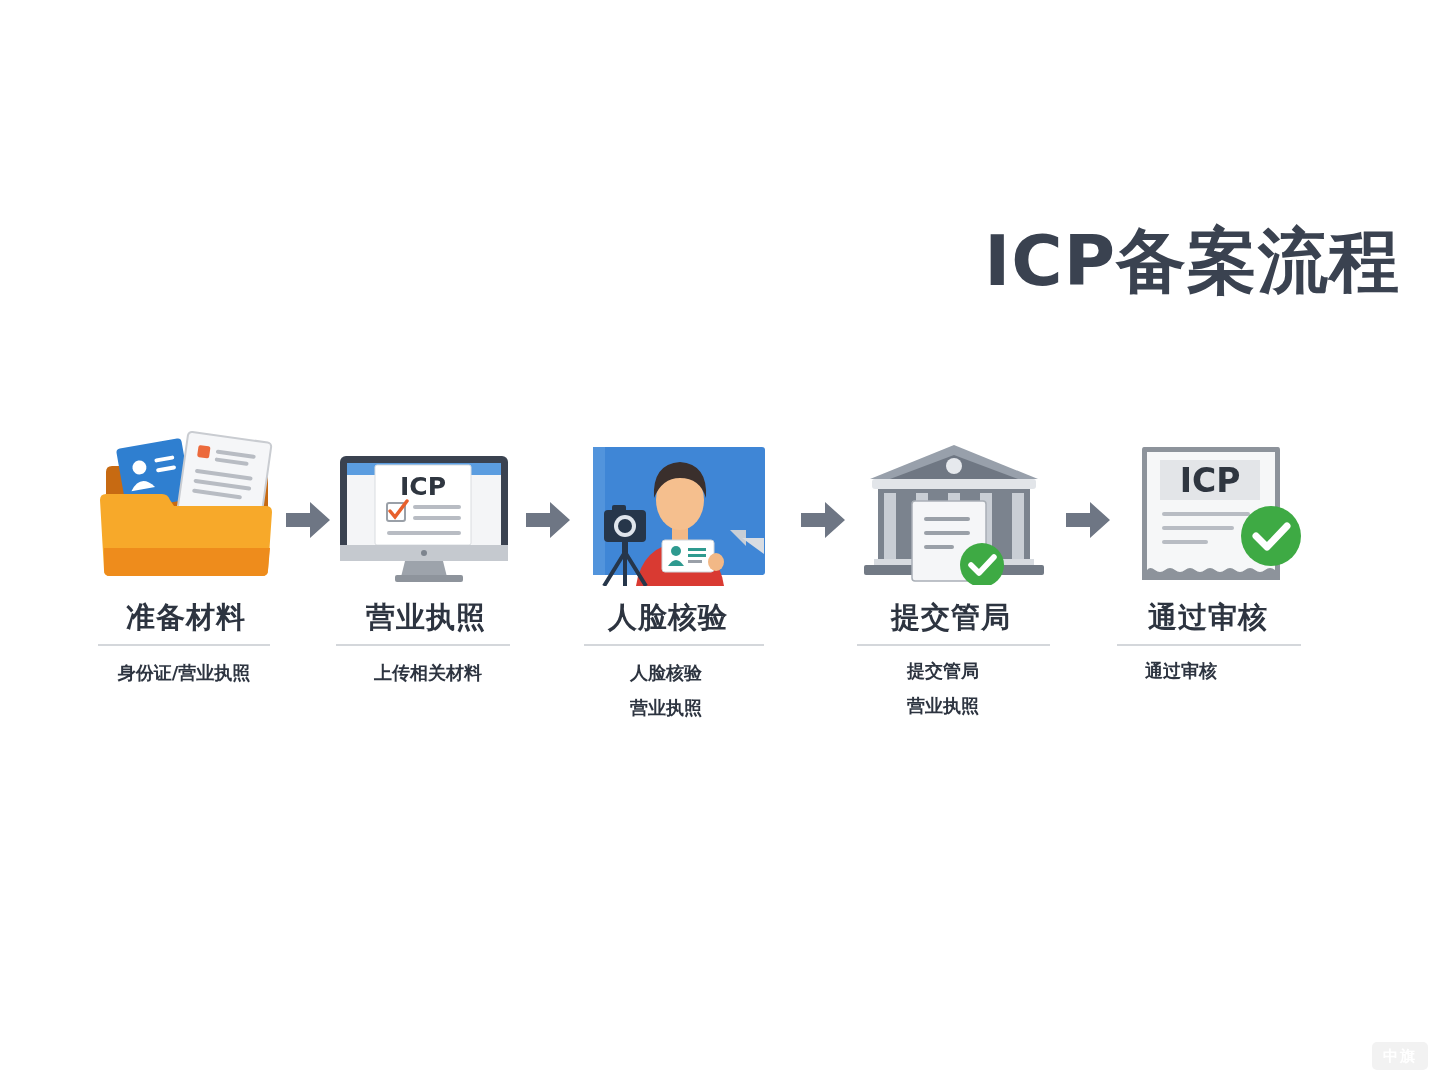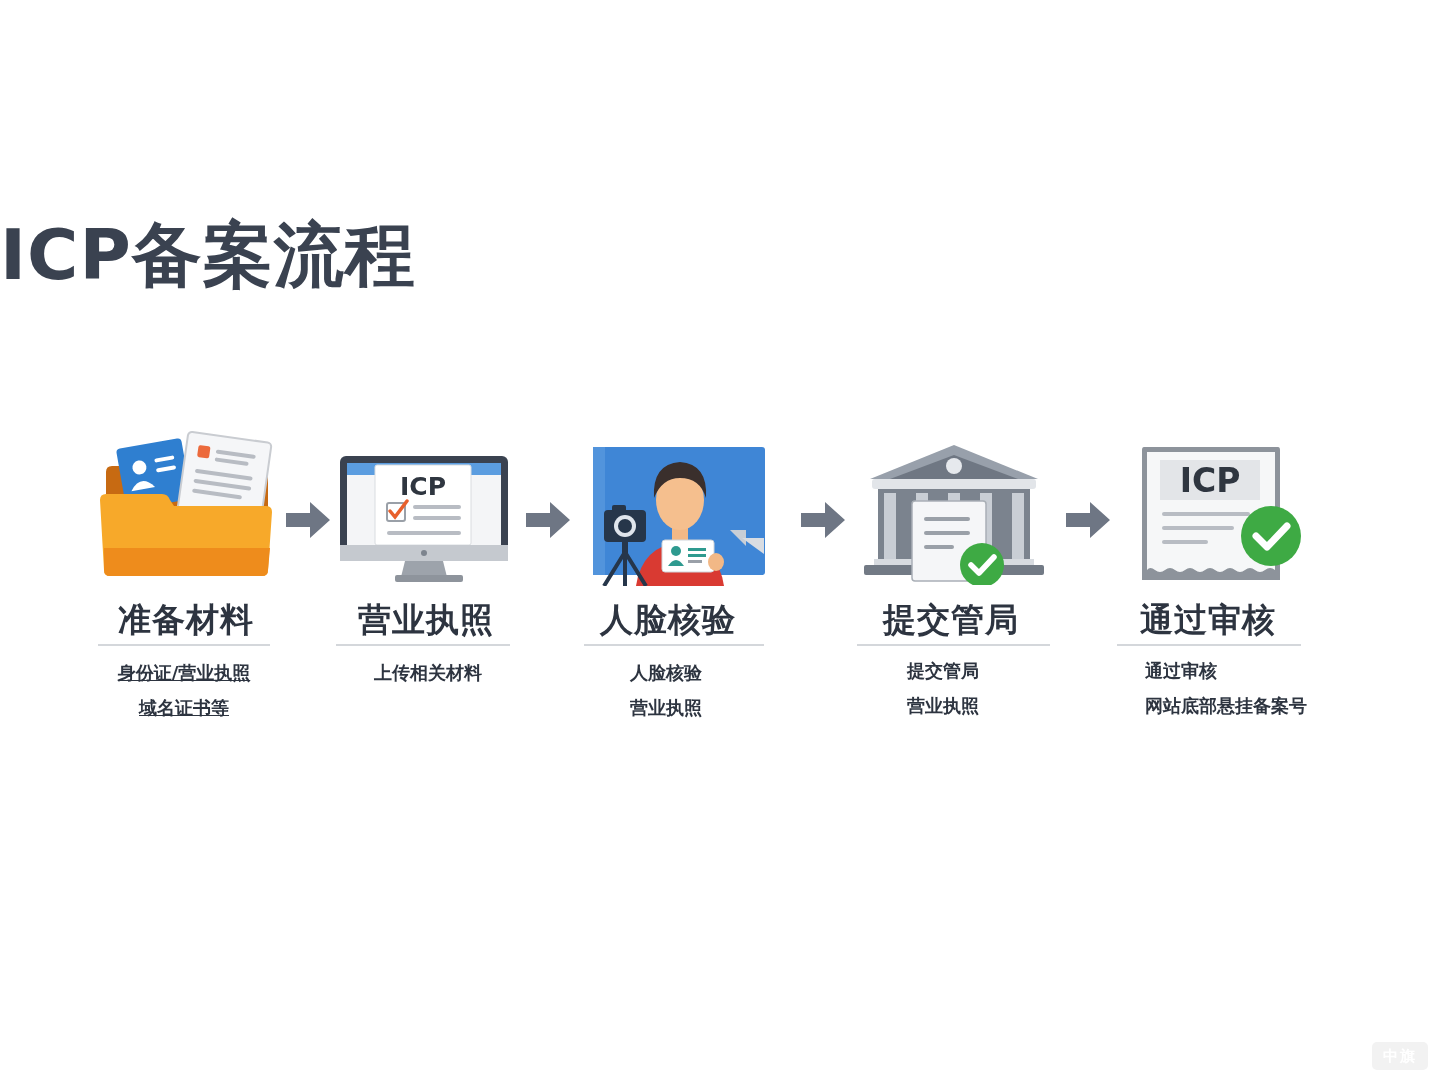--- a/index.html
+++ b/index.html
@@ -3,28 +3,28 @@
 <meta charset="utf-8">
 <style>
   html, body { margin: 0; padding: 0; }
   body {
     width: 1440px; height: 1080px; position: relative; overflow: hidden;
     background: #ffffff;
     font-family: "DejaVu Sans", "Liberation Sans", sans-serif;
     color: #2b3340;
   }
   .title {
-    position: absolute; left: 0; top: 209px; width: 1380px;
-    text-align: left; font-size: 70px; font-weight: bold;
-    color: #3a4250; letter-spacing: 1px;
+    position: absolute; left: 0; top: 215px; width: 1380px;
+    text-align: right; font-size: 70px; font-weight: bold;
+    color: #3a4250; letter-spacing: 1px; padding-left: 20px;
   }
   .icon { position: absolute; }
   .arrow { position: absolute; width: 46px; height: 40px; }
   .step-title {
-    position: absolute; top: 598px; font-size: 33px; font-weight: bold;
+    position: absolute; top: 598px; font-size: 29px; font-weight: bold;
     color: #2d3440; text-align: center; letter-spacing: 1px;
   }
   .divider { position: absolute; top: 644px; height: 2px; background: #d4d7db; }
   .desc {
     position: absolute; font-size: 18px; font-weight: bold; color: #2d3440;
     line-height: 35px;
   }
   .desc.center { text-align: center; }
   .watermark {
     position: absolute; right: 12px; bottom: 10px; width: 56px; height: 28px;
@@ -163,23 +163,22 @@
     <rect x="24" y="68" width="88" height="4" rx="2" fill="#b8bcc3"></rect>
     <rect x="24" y="82" width="72" height="4" rx="2" fill="#b8bcc3"></rect>
     <rect x="24" y="96" width="46" height="4" rx="2" fill="#b8bcc3"></rect>
     <circle cx="133" cy="92" r="30" fill="#3eaa44"></circle>
     <path d="M118 92 L129 103 L149 82" stroke="#ffffff" stroke-width="7" fill="none" stroke-linecap="round" stroke-linejoin="round"></path>
   </svg>
 </div>
 
 <div class="step-title" style="left:98px;width:176px;">准备材料</div>
 <div class="divider" style="left:98px;width:172px;"></div>
-<div class="desc center" style="left:90px;top:655px;width:188px;text-decoration:underline;">
+<div class="desc center" style="left:90px;top:655px;width:188px;">
   <div>身份证/营业执照</div>
-  <div>域名证书等</div>
 </div>
 
 <div class="step-title" style="left:336px;width:180px;">营业执照</div>
 <div class="divider" style="left:336px;width:174px;"></div>
 <div class="desc center" style="left:338px;top:655px;width:180px;">
   <div>上传相关材料</div>
 </div>
 
 <div class="step-title" style="left:584px;width:168px;">人脸核验</div>
 <div class="divider" style="left:584px;width:180px;"></div>
@@ -192,16 +191,15 @@
 <div class="divider" style="left:857px;width:193px;"></div>
 <div class="desc center" style="left:862px;top:653px;width:162px;">
   <div>提交管局</div>
   <div>营业执照</div>
 </div>
 
 <div class="step-title" style="left:1118px;width:180px;">通过审核</div>
 <div class="divider" style="left:1117px;width:184px;"></div>
 <div class="desc" style="left:1145px;top:653px;width:200px;">
   <div>通过审核</div>
-  <div>网站底部悬挂备案号</div>
 </div>
 
 <div class="watermark">中旗</div>
 
 </body></html>

